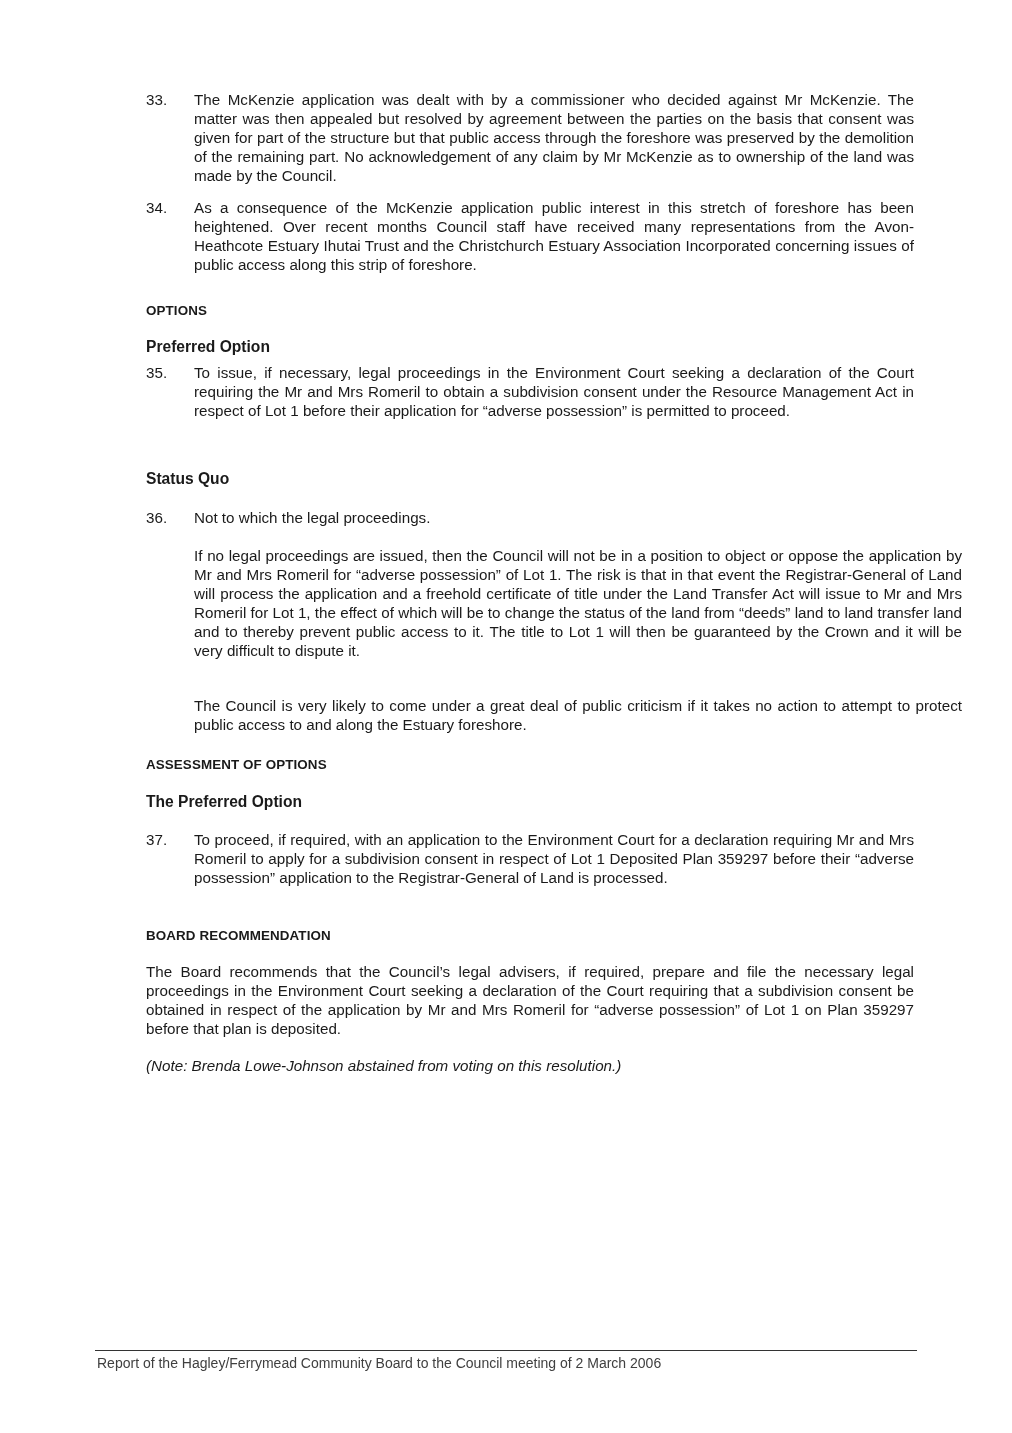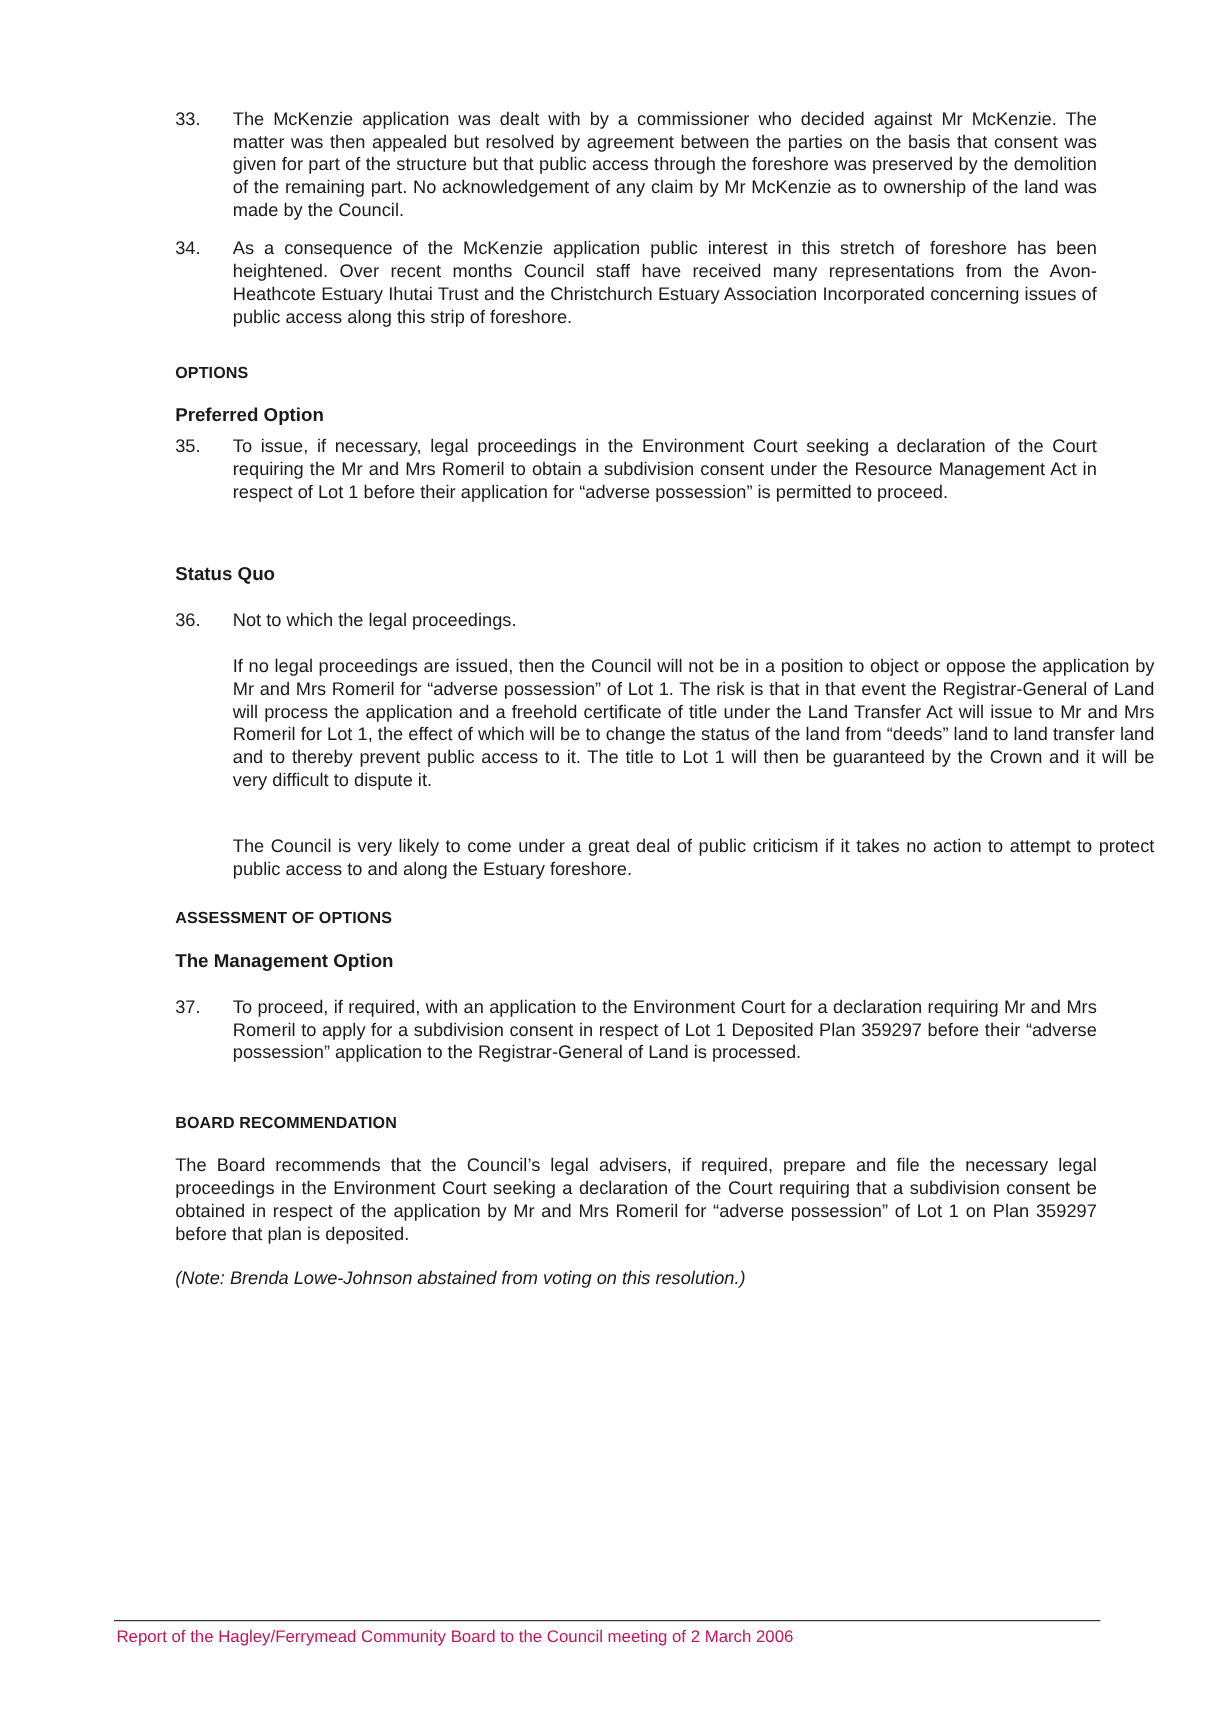--- a/index.html
+++ b/index.html
@@ -10,21 +10,21 @@
     .page { position: absolute; left: 0; top: 0; width: 1012px; height: 1433px; }
     .blk { position: absolute; left: 146px; width: 768px; font-size: 15.2px; line-height: 18.9px; }
     .para { text-align: justify; text-align-last: left; }
     .num-row { display: flex; justify-content: flex-end; }
     .num { width: 48px; flex: 0 0 48px; }
     .num-text { flex: 1; text-align: justify; text-align-last: left; }
     .indent { padding-left: 48px; text-align: justify; text-align-last: left; }
     .h-caps { font-weight: bold; font-size: 13.4px; letter-spacing: 0.1px; }
     .h-sub { font-weight: bold; font-size: 15.6px; }
     .footer-rule { position: absolute; left: 95px; top: 1350px; width: 822px; height: 0; border-top: 1px solid #333; }
-    .footer-text { position: absolute; left: 97px; top: 1355px; font-size: 14px; color: #be185d; }
+    .footer-text { position: absolute; left: 97px; top: 1355px; font-size: 14px; color: #404040; }
   </style>
 </head>
 <body>
 
 <div class="page">
 
   <div class="blk" style="top:91px;">
     <div class="num-row">
       <span class="num">33.</span>
       <span class="num-text">The McKenzie application was dealt with by a commissioner who decided against Mr McKenzie. The matter was then appealed but resolved by agreement between the parties on the basis that consent was given for part of the structure but that public access through the foreshore was preserved by the demolition of the remaining part.  No acknowledgement of any claim by Mr McKenzie as to ownership of the land was made by the Council.</span>
@@ -57,21 +57,21 @@
       <span class="num-text">Not to which the legal proceedings.</span>
     </div>
   </div>
 
   <div class="blk indent" style="top:547px;">If no legal proceedings are issued, then the Council will not be in a position to object or oppose the application by Mr and Mrs Romeril for “adverse possession” of Lot 1.  The risk is that in that event the Registrar-General of Land will process the application and a freehold certificate of title under the Land Transfer Act will issue to Mr and Mrs Romeril for Lot 1, the effect of which will be to change the status of the land from “deeds” land to land transfer land and to thereby prevent public access to it.  The title to Lot 1 will then be guaranteed by the Crown and it will be very difficult to dispute it.</div>
 
   <div class="blk indent" style="top:697px;">The Council is very likely to come under a great deal of public criticism if it takes no action to attempt to protect public access to and along the Estuary foreshore.</div>
 
   <div class="blk h-caps" style="top:756px;">ASSESSMENT OF OPTIONS</div>
 
-  <div class="blk h-sub" style="top:793px;">The Management Option</div>
+  <div class="blk h-sub" style="top:793px;">The Preferred Option</div>
 
   <div class="blk" style="top:831px;">
     <div class="num-row">
       <span class="num">37.</span>
       <span class="num-text">To proceed, if required, with an application to the Environment Court for a declaration requiring Mr and Mrs Romeril to apply for a subdivision consent in respect of Lot 1 Deposited Plan 359297 before their “adverse possession” application to the Registrar-General of Land is processed.</span>
     </div>
   </div>
 
   <div class="blk h-caps" style="top:927px;">BOARD RECOMMENDATION</div>
 

